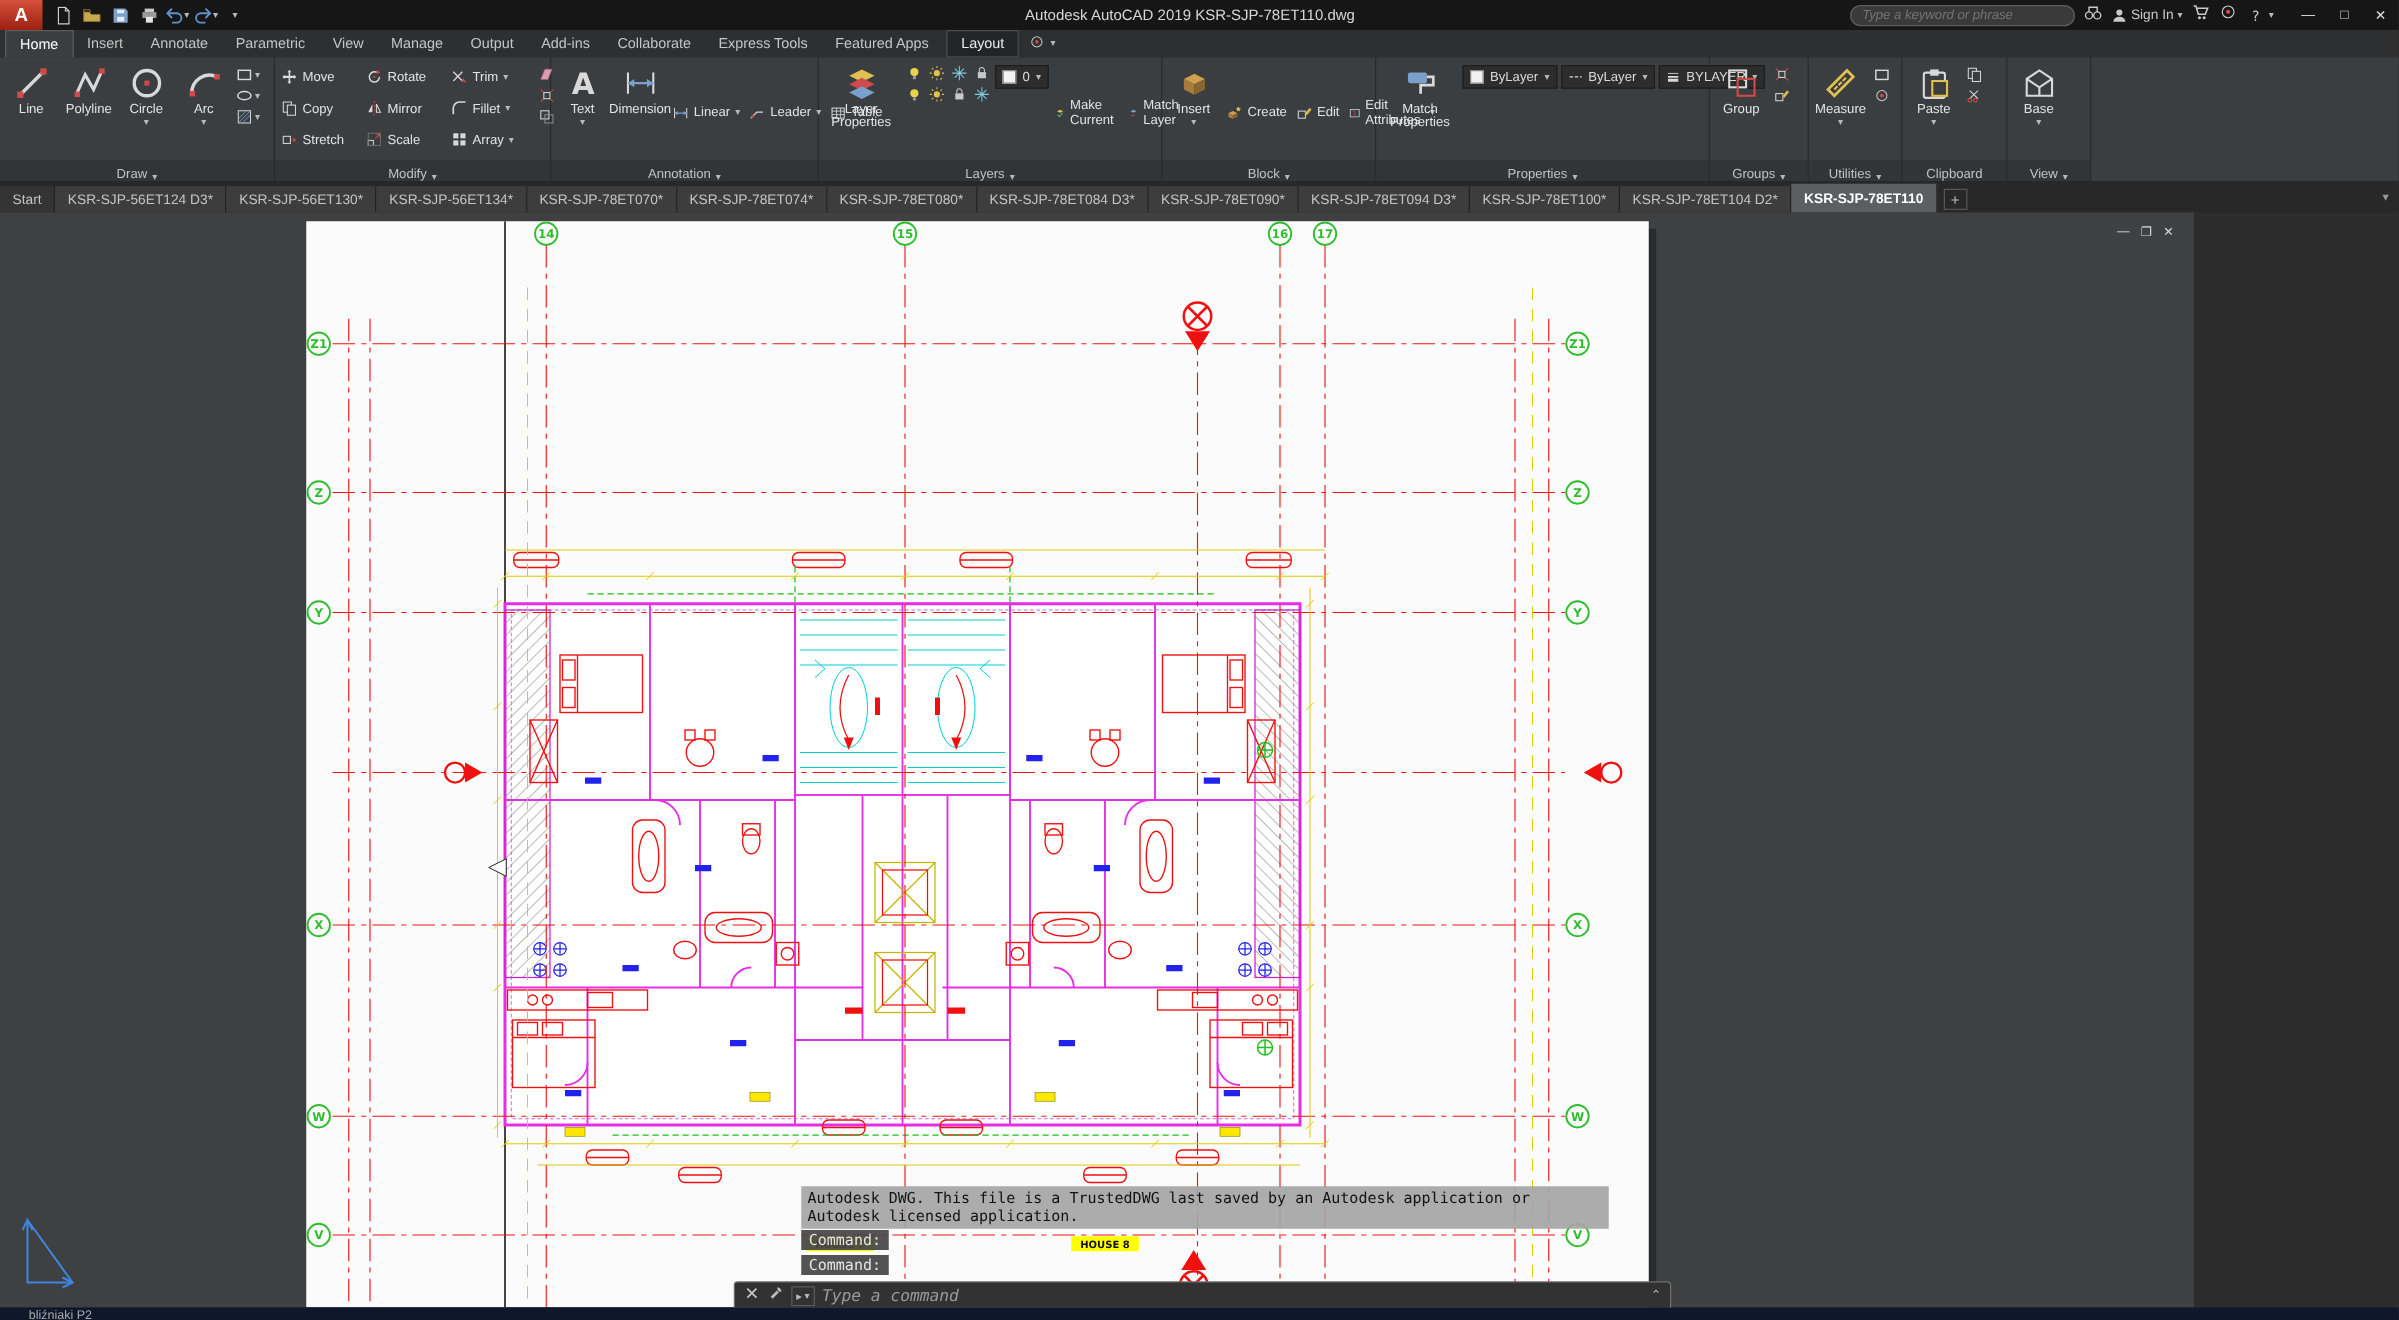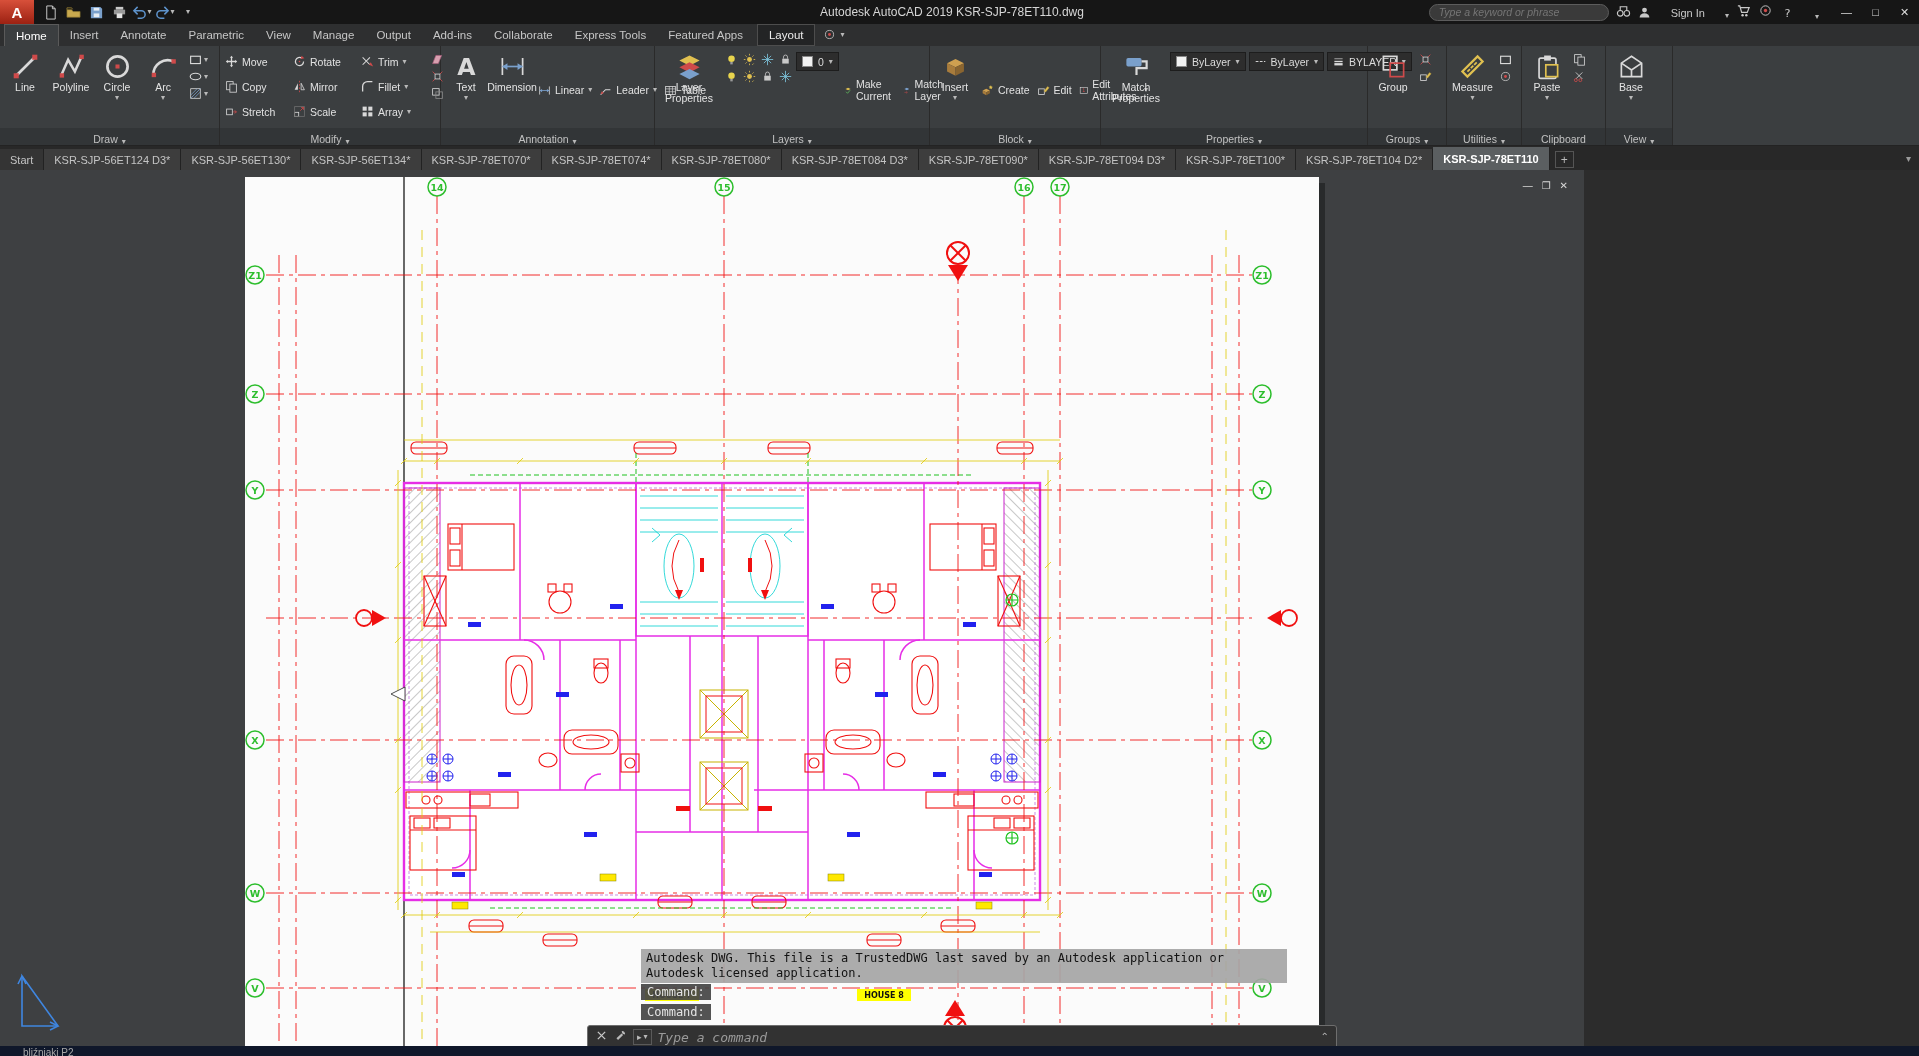--- a/index.html
+++ b/index.html
@@ -11,21 +11,21 @@
 .appbtn{width:34px;height:24px;background:linear-gradient(#d8503a,#9c2112);color:#fff;font-weight:bold;font-size:15px;display:flex;align-items:center;justify-content:center}
 .qat{display:flex;align-items:center;gap:1px;margin-left:5px;z-index:2}
 .qbtn{width:22px;height:20px;display:flex;align-items:center;justify-content:center;border-radius:2px}
 .i16{width:15px;height:15px}
 .i12{width:13px;height:13px}
 .i10{width:11px;height:11px}
 .caret{font-size:8px;color:#b9b9b9;line-height:6px}
 .tb-title{position:absolute;left:0;right:15px;text-align:center;font-size:12px;color:#d6d6d6;pointer-events:none}
 .tbright{margin-left:auto;display:flex;align-items:center;gap:7px;z-index:2}
 .searchbox{width:180px;height:17px;background:#3a3a3a;border:1px solid #5c5c5c;border-radius:9px;color:#a9a9a9;font-size:10.5px;font-style:italic;padding:0 9px;outline:none;font-family:Liberation Sans, sans-serif}
-.tbico{display:flex;align-items:flex-end;gap:20px;font-size:11px;color:#c9c9c9}
+.tbico{display:flex;align-items:center;gap:3px;font-size:11px;color:#c9c9c9}
 .winctl{display:flex;margin-left:6px}
 .wbtn{width:29px;height:24px;display:flex;align-items:center;justify-content:center;font-size:11px;color:#ddd}
 
 
 #tabrow{position:absolute;top:24px;left:0;height:22px;width:100%;background:#2e2f30;display:flex;align-items:stretch;padding-left:4px;font-size:11.5px;color:#c6c6c6}
 .rtab{display:flex;align-items:center;padding:0 11px;cursor:default}
 .rtab.active{background:#3b3e40;color:#fff;border:1px solid #5a5a5a;border-bottom:none}
 .rtab.layoutsp{background:#232425;border:1px solid #4d4d4d;color:#ececec;margin-left:3px}
 .ribextras{display:flex;align-items:center;gap:4px;margin-left:8px}
 
@@ -47,21 +47,21 @@
 
 
 #filetabs{position:absolute;top:146px;left:0;height:24px;width:100%;background:#282828;display:flex;align-items:flex-end;color:#c4c4c4;font-size:11px}
 .ftab{height:21px;display:flex;align-items:center;padding:0 10px;background:#3d3d3d;border-right:1px solid #222;white-space:nowrap}
 .ftab.start{background:#343434}
 .ftab.active{background:#5b5f61;color:#fff;height:23px;font-weight:bold}
 .fplus{width:19px;height:17px;border:1px solid #555;margin:0 0 2px 5px;display:flex;align-items:center;justify-content:center;color:#bbb;font-size:12px}
 .fmore{margin-left:auto;margin-right:8px;color:#9a9a9a;font-size:10px;align-self:center}
 
 
-#canvas{position:absolute;top:170px;left:0;width:1584px;height:876px;background:#3e4042;overflow:hidden}
+#canvas{position:absolute;top:170px;left:0;width:1755px;height:876px;background:#3e4042;overflow:hidden}
 #sheet{position:absolute;left:0;top:0}
 .docctl{position:absolute;top:10px;right:16px;display:flex;gap:9px;color:#d8d8d8;font-size:10px;z-index:5}
 .navbar{position:absolute;left:1876px;top:258px;width:22px;height:136px;background:rgba(150,150,150,.16);border:1px solid #6c6c6c;border-radius:11px;display:flex;flex-direction:column;align-items:center;justify-content:space-around;z-index:5}
 
 
 .trusted{position:absolute;left:641px;top:779px;width:646px;background:rgba(165,165,165,.92);color:#121212;font:12px "DejaVu Sans Mono",monospace;padding:2px 5px;line-height:15px;z-index:6}
 .cmdline{position:absolute;left:641px;background:rgba(70,70,70,.93);color:#e4e4e4;font:12px "DejaVu Sans Mono",monospace;padding:1px 6px;z-index:6;display:inline-block}
 .cmdbar{position:absolute;left:587px;top:855px;width:750px;height:24px;background:#323232;border:1px solid #6e6e6e;border-radius:3px;display:flex;align-items:center;gap:6px;padding:0 7px;z-index:6}
 .cmdbar input{flex:1;background:transparent;border:none;outline:none;color:#fca5a5;font:13px "DejaVu Sans Mono",monospace;font-style:italic}
 .cmdbar input::placeholder{color:#9a9a9a;font-style:italic}

